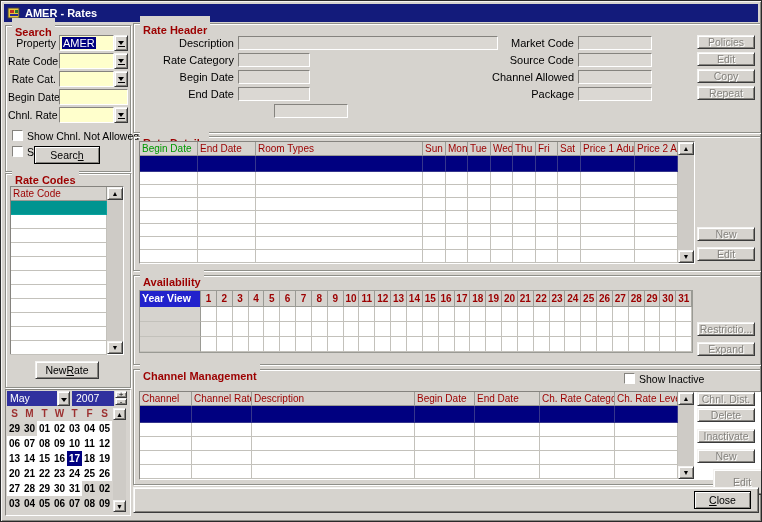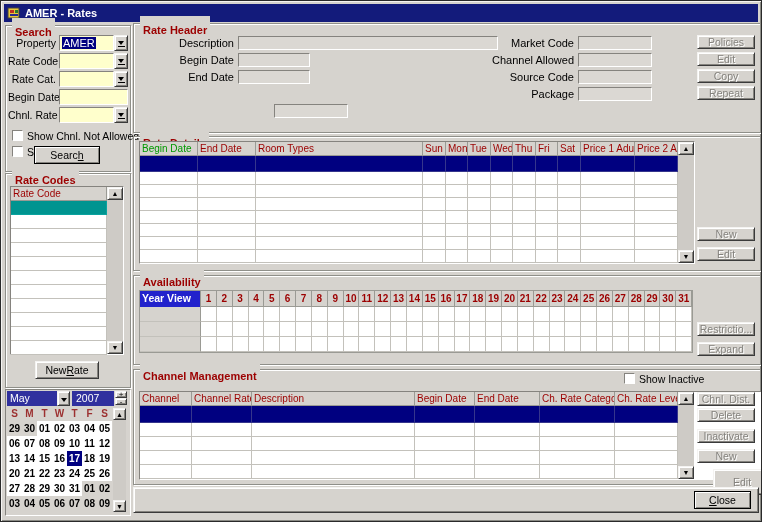--- a/index.html
+++ b/index.html
@@ -307,39 +307,43 @@
   </div>
 
   <div class="groupbox" id="rate-header-box">
     <span class="gb-title">Rate Header</span>
     <div id="rh-left">
         <div class="rh-row">
           <span class="rh-label">Description</span>
           <div class="gray-field" style="width: 260px;"></div>
         </div>
         <div class="rh-row">
+          <span class="rh-label">Rate Category</span>
+          <div class="gray-field" style="width: 72px;"></div>
+        </div>
+        <div class="rh-row">
           <span class="rh-label">Begin Date</span>
           <div class="gray-field" style="width: 72px;"></div>
         </div>
         <div class="rh-row">
           <span class="rh-label">End Date</span>
           <div class="gray-field" style="width: 72px;"></div>
         </div>
       </div>
     <div id="rh-right">
         <div class="rh-row">
           <span class="rh-label">Market Code</span>
           <div class="gray-field" style="width: 74px;"></div>
         </div>
         <div class="rh-row">
+          <span class="rh-label">Source Code</span>
+          <div class="gray-field" style="width: 74px;"></div>
+        </div>
+        <div class="rh-row">
           <span class="rh-label">Channel Allowed</span>
-          <div class="gray-field" style="width: 74px;"></div>
-        </div>
-        <div class="rh-row">
-          <span class="rh-label">Source Code</span>
           <div class="gray-field" style="width: 74px;"></div>
         </div>
         <div class="rh-row">
           <span class="rh-label">Package</span>
           <div class="gray-field" style="width: 74px;"></div>
         </div>
         <div class="rh-row">
           <div class="gray-field" style="width: 74px;"></div>
         </div>
       </div>

